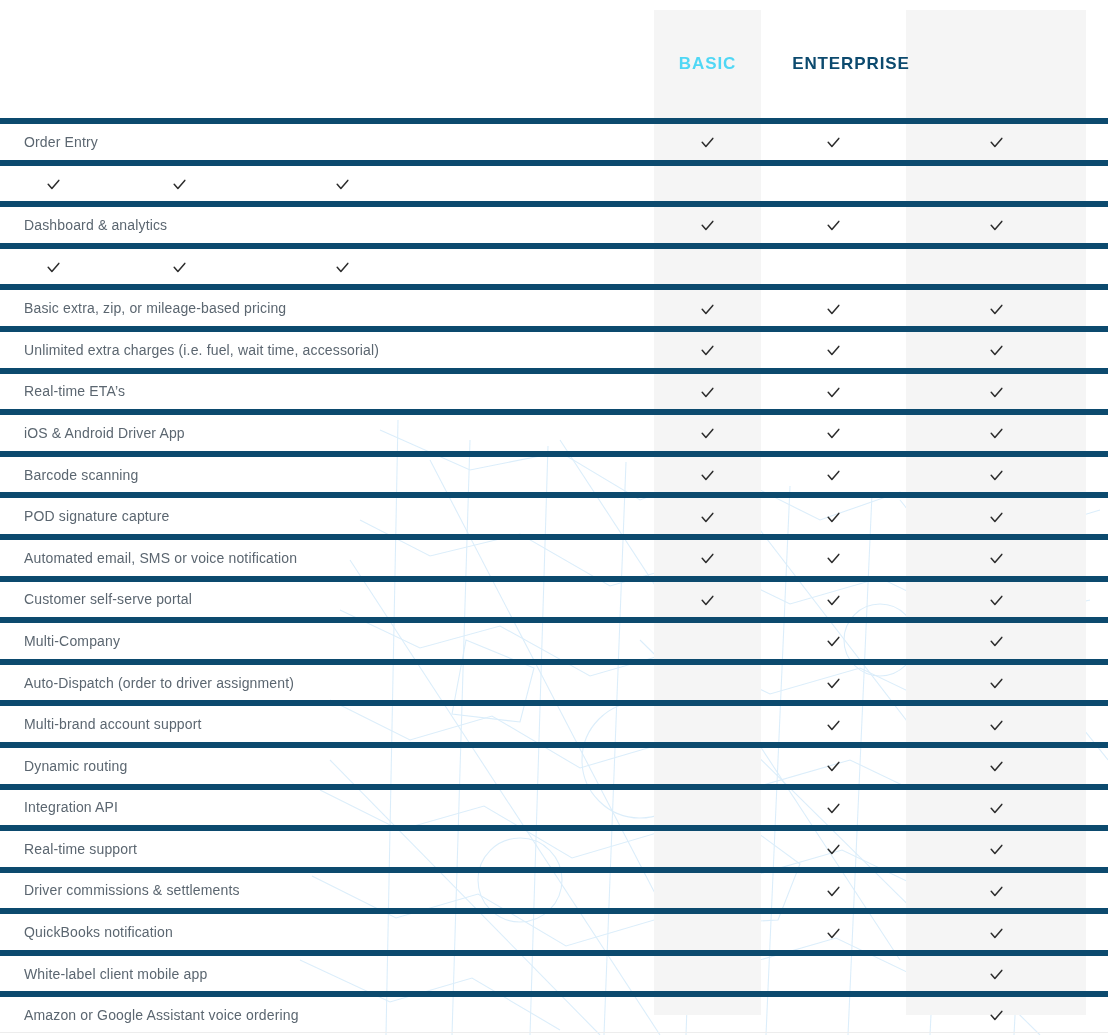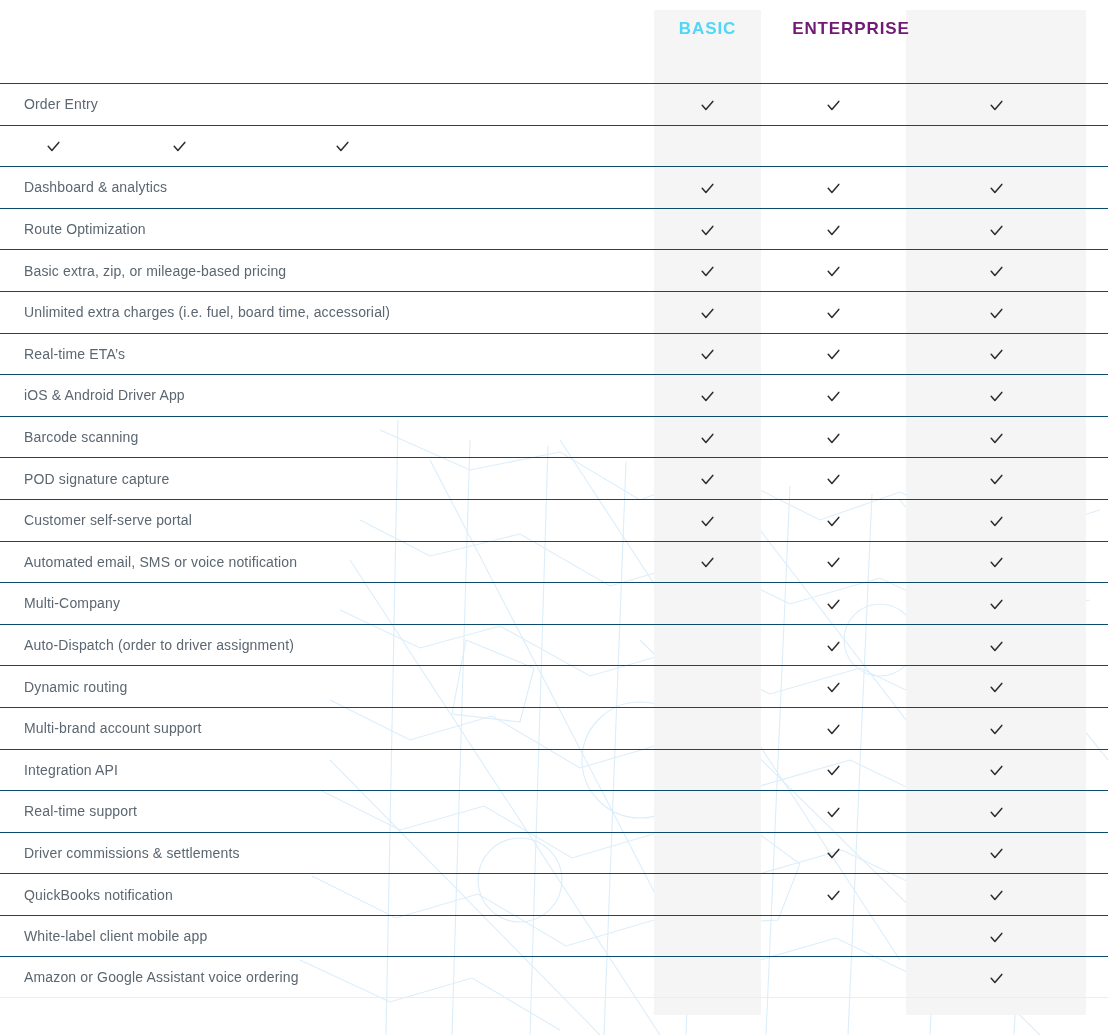--- a/index.html
+++ b/index.html
@@ -42,20 +42,21 @@
   .col-shade.basic      { left: 654px; width: 107px; height: 1005px; }
   .col-shade.enterprise { left: 906px; width: 180px; height: 1005px; }
 
   .table-inner { position: relative; z-index: 2; }
 
   
   .head-row {
     display: flex;
     height: 83px;
     align-items: center;
+    margin-top: 35px;
   }
   .head-cell {
     font-size: 13px;
     font-weight: bold;
     letter-spacing: 0.9px;
     text-align: center;
     line-height: 1;
     padding-bottom: 36px;
     box-sizing: border-box;
     display: flex;
@@ -64,21 +65,21 @@
     height: 100%;
     padding-top: 20px;
   }
   .head-cell.spacer { padding: 0; }
 
   
   .row {
     display: flex;
     height: 41.6px;
     align-items: center;
-    border-top: 1px solid #0c4a6e;
+    border-top: 6px solid #0c4a6e;
     box-sizing: border-box;
   }
   .row:last-child { border-bottom: 1px solid #ededed; }
 
   .cell-feature {
     width: 654px;
     flex: 0 0 654px;
     padding-left: 24px;
     box-sizing: border-box;
     font-size: 14px;
@@ -146,21 +147,21 @@
 <div id="pricing-table">
 
   <div class="col-shade basic"></div>
   <div class="col-shade enterprise"></div>
 
   <div class="table-inner">
 
     <div class="head-row">
       <div class="head-cell spacer cell-feature"></div>
       <div class="head-cell cell-plan basic" style="color: rgb(79, 215, 245);">BASIC</div>
-      <div class="head-cell cell-plan enterprise" style="color: #701a75;">ENTERPRISE</div>
+      <div class="head-cell cell-plan enterprise" style="color: #0c4a6e;">ENTERPRISE</div>
     </div>
 
     <div id="rows-host">
         <div class="row">
           <div class="cell-feature">Order Entry</div>
           <div class="cell-plan basic"><span class="check"><svg width="15" height="15" viewBox="0 0 15 15">
                 <path d="M2.2 7.2 L5.9 11.4 L12.8 3.4" fill="none" stroke="#2c2c2c" stroke-width="1.5" stroke-linecap="round" stroke-linejoin="round"></path>
               </svg></span></div>
           <div class="cell-plan growth"><span class="check"><svg width="15" height="15" viewBox="0 0 15 15">
                 <path d="M2.2 7.2 L5.9 11.4 L12.8 3.4" fill="none" stroke="#2c2c2c" stroke-width="1.5" stroke-linecap="round" stroke-linejoin="round"></path>
@@ -186,21 +187,20 @@
                 <path d="M2.2 7.2 L5.9 11.4 L12.8 3.4" fill="none" stroke="#2c2c2c" stroke-width="1.5" stroke-linecap="round" stroke-linejoin="round"></path>
               </svg></span></div>
           <div class="cell-plan growth"><span class="check"><svg width="15" height="15" viewBox="0 0 15 15">
                 <path d="M2.2 7.2 L5.9 11.4 L12.8 3.4" fill="none" stroke="#2c2c2c" stroke-width="1.5" stroke-linecap="round" stroke-linejoin="round"></path>
               </svg></span></div>
           <div class="cell-plan enterprise"><span class="check"><svg width="15" height="15" viewBox="0 0 15 15">
                 <path d="M2.2 7.2 L5.9 11.4 L12.8 3.4" fill="none" stroke="#2c2c2c" stroke-width="1.5" stroke-linecap="round" stroke-linejoin="round"></path>
               </svg></span></div>
         </div>
         <div class="row">
-          <div class="cell-feature">Route Optimization</div>
           <div class="cell-plan basic"><span class="check"><svg width="15" height="15" viewBox="0 0 15 15">
                 <path d="M2.2 7.2 L5.9 11.4 L12.8 3.4" fill="none" stroke="#2c2c2c" stroke-width="1.5" stroke-linecap="round" stroke-linejoin="round"></path>
               </svg></span></div>
           <div class="cell-plan growth"><span class="check"><svg width="15" height="15" viewBox="0 0 15 15">
                 <path d="M2.2 7.2 L5.9 11.4 L12.8 3.4" fill="none" stroke="#2c2c2c" stroke-width="1.5" stroke-linecap="round" stroke-linejoin="round"></path>
               </svg></span></div>
           <div class="cell-plan enterprise"><span class="check"><svg width="15" height="15" viewBox="0 0 15 15">
                 <path d="M2.2 7.2 L5.9 11.4 L12.8 3.4" fill="none" stroke="#2c2c2c" stroke-width="1.5" stroke-linecap="round" stroke-linejoin="round"></path>
               </svg></span></div>
         </div>
@@ -210,21 +210,21 @@
                 <path d="M2.2 7.2 L5.9 11.4 L12.8 3.4" fill="none" stroke="#2c2c2c" stroke-width="1.5" stroke-linecap="round" stroke-linejoin="round"></path>
               </svg></span></div>
           <div class="cell-plan growth"><span class="check"><svg width="15" height="15" viewBox="0 0 15 15">
                 <path d="M2.2 7.2 L5.9 11.4 L12.8 3.4" fill="none" stroke="#2c2c2c" stroke-width="1.5" stroke-linecap="round" stroke-linejoin="round"></path>
               </svg></span></div>
           <div class="cell-plan enterprise"><span class="check"><svg width="15" height="15" viewBox="0 0 15 15">
                 <path d="M2.2 7.2 L5.9 11.4 L12.8 3.4" fill="none" stroke="#2c2c2c" stroke-width="1.5" stroke-linecap="round" stroke-linejoin="round"></path>
               </svg></span></div>
         </div>
         <div class="row">
-          <div class="cell-feature">Unlimited extra charges (i.e. fuel, board time, accessorial)</div>
+          <div class="cell-feature">Unlimited extra charges (i.e. fuel, wait time, accessorial)</div>
           <div class="cell-plan basic"><span class="check"><svg width="15" height="15" viewBox="0 0 15 15">
                 <path d="M2.2 7.2 L5.9 11.4 L12.8 3.4" fill="none" stroke="#2c2c2c" stroke-width="1.5" stroke-linecap="round" stroke-linejoin="round"></path>
               </svg></span></div>
           <div class="cell-plan growth"><span class="check"><svg width="15" height="15" viewBox="0 0 15 15">
                 <path d="M2.2 7.2 L5.9 11.4 L12.8 3.4" fill="none" stroke="#2c2c2c" stroke-width="1.5" stroke-linecap="round" stroke-linejoin="round"></path>
               </svg></span></div>
           <div class="cell-plan enterprise"><span class="check"><svg width="15" height="15" viewBox="0 0 15 15">
                 <path d="M2.2 7.2 L5.9 11.4 L12.8 3.4" fill="none" stroke="#2c2c2c" stroke-width="1.5" stroke-linecap="round" stroke-linejoin="round"></path>
               </svg></span></div>
         </div>
@@ -270,44 +270,44 @@
                 <path d="M2.2 7.2 L5.9 11.4 L12.8 3.4" fill="none" stroke="#2c2c2c" stroke-width="1.5" stroke-linecap="round" stroke-linejoin="round"></path>
               </svg></span></div>
           <div class="cell-plan growth"><span class="check"><svg width="15" height="15" viewBox="0 0 15 15">
                 <path d="M2.2 7.2 L5.9 11.4 L12.8 3.4" fill="none" stroke="#2c2c2c" stroke-width="1.5" stroke-linecap="round" stroke-linejoin="round"></path>
               </svg></span></div>
           <div class="cell-plan enterprise"><span class="check"><svg width="15" height="15" viewBox="0 0 15 15">
                 <path d="M2.2 7.2 L5.9 11.4 L12.8 3.4" fill="none" stroke="#2c2c2c" stroke-width="1.5" stroke-linecap="round" stroke-linejoin="round"></path>
               </svg></span></div>
         </div>
         <div class="row">
+          <div class="cell-feature">Automated email, SMS or voice notification</div>
+          <div class="cell-plan basic"><span class="check"><svg width="15" height="15" viewBox="0 0 15 15">
+                <path d="M2.2 7.2 L5.9 11.4 L12.8 3.4" fill="none" stroke="#2c2c2c" stroke-width="1.5" stroke-linecap="round" stroke-linejoin="round"></path>
+              </svg></span></div>
+          <div class="cell-plan growth"><span class="check"><svg width="15" height="15" viewBox="0 0 15 15">
+                <path d="M2.2 7.2 L5.9 11.4 L12.8 3.4" fill="none" stroke="#2c2c2c" stroke-width="1.5" stroke-linecap="round" stroke-linejoin="round"></path>
+              </svg></span></div>
+          <div class="cell-plan enterprise"><span class="check"><svg width="15" height="15" viewBox="0 0 15 15">
+                <path d="M2.2 7.2 L5.9 11.4 L12.8 3.4" fill="none" stroke="#2c2c2c" stroke-width="1.5" stroke-linecap="round" stroke-linejoin="round"></path>
+              </svg></span></div>
+        </div>
+        <div class="row">
           <div class="cell-feature">Customer self-serve portal</div>
           <div class="cell-plan basic"><span class="check"><svg width="15" height="15" viewBox="0 0 15 15">
                 <path d="M2.2 7.2 L5.9 11.4 L12.8 3.4" fill="none" stroke="#2c2c2c" stroke-width="1.5" stroke-linecap="round" stroke-linejoin="round"></path>
               </svg></span></div>
           <div class="cell-plan growth"><span class="check"><svg width="15" height="15" viewBox="0 0 15 15">
                 <path d="M2.2 7.2 L5.9 11.4 L12.8 3.4" fill="none" stroke="#2c2c2c" stroke-width="1.5" stroke-linecap="round" stroke-linejoin="round"></path>
               </svg></span></div>
           <div class="cell-plan enterprise"><span class="check"><svg width="15" height="15" viewBox="0 0 15 15">
                 <path d="M2.2 7.2 L5.9 11.4 L12.8 3.4" fill="none" stroke="#2c2c2c" stroke-width="1.5" stroke-linecap="round" stroke-linejoin="round"></path>
               </svg></span></div>
         </div>
         <div class="row">
-          <div class="cell-feature">Automated email, SMS or voice notification</div>
-          <div class="cell-plan basic"><span class="check"><svg width="15" height="15" viewBox="0 0 15 15">
-                <path d="M2.2 7.2 L5.9 11.4 L12.8 3.4" fill="none" stroke="#2c2c2c" stroke-width="1.5" stroke-linecap="round" stroke-linejoin="round"></path>
-              </svg></span></div>
-          <div class="cell-plan growth"><span class="check"><svg width="15" height="15" viewBox="0 0 15 15">
-                <path d="M2.2 7.2 L5.9 11.4 L12.8 3.4" fill="none" stroke="#2c2c2c" stroke-width="1.5" stroke-linecap="round" stroke-linejoin="round"></path>
-              </svg></span></div>
-          <div class="cell-plan enterprise"><span class="check"><svg width="15" height="15" viewBox="0 0 15 15">
-                <path d="M2.2 7.2 L5.9 11.4 L12.8 3.4" fill="none" stroke="#2c2c2c" stroke-width="1.5" stroke-linecap="round" stroke-linejoin="round"></path>
-              </svg></span></div>
-        </div>
-        <div class="row">
           <div class="cell-feature">Multi-Company</div>
           <div class="cell-plan basic"><span class="check empty"><svg width="15" height="15" viewBox="0 0 15 15">
                 <path d="M2.2 7.2 L5.9 11.4 L12.8 3.4" fill="none" stroke="#2c2c2c" stroke-width="1.5" stroke-linecap="round" stroke-linejoin="round"></path>
               </svg></span></div>
           <div class="cell-plan growth"><span class="check"><svg width="15" height="15" viewBox="0 0 15 15">
                 <path d="M2.2 7.2 L5.9 11.4 L12.8 3.4" fill="none" stroke="#2c2c2c" stroke-width="1.5" stroke-linecap="round" stroke-linejoin="round"></path>
               </svg></span></div>
           <div class="cell-plan enterprise"><span class="check"><svg width="15" height="15" viewBox="0 0 15 15">
                 <path d="M2.2 7.2 L5.9 11.4 L12.8 3.4" fill="none" stroke="#2c2c2c" stroke-width="1.5" stroke-linecap="round" stroke-linejoin="round"></path>
               </svg></span></div>
@@ -318,33 +318,33 @@
                 <path d="M2.2 7.2 L5.9 11.4 L12.8 3.4" fill="none" stroke="#2c2c2c" stroke-width="1.5" stroke-linecap="round" stroke-linejoin="round"></path>
               </svg></span></div>
           <div class="cell-plan growth"><span class="check"><svg width="15" height="15" viewBox="0 0 15 15">
                 <path d="M2.2 7.2 L5.9 11.4 L12.8 3.4" fill="none" stroke="#2c2c2c" stroke-width="1.5" stroke-linecap="round" stroke-linejoin="round"></path>
               </svg></span></div>
           <div class="cell-plan enterprise"><span class="check"><svg width="15" height="15" viewBox="0 0 15 15">
                 <path d="M2.2 7.2 L5.9 11.4 L12.8 3.4" fill="none" stroke="#2c2c2c" stroke-width="1.5" stroke-linecap="round" stroke-linejoin="round"></path>
               </svg></span></div>
         </div>
         <div class="row">
+          <div class="cell-feature">Multi-brand account support</div>
+          <div class="cell-plan basic"><span class="check empty"><svg width="15" height="15" viewBox="0 0 15 15">
+                <path d="M2.2 7.2 L5.9 11.4 L12.8 3.4" fill="none" stroke="#2c2c2c" stroke-width="1.5" stroke-linecap="round" stroke-linejoin="round"></path>
+              </svg></span></div>
+          <div class="cell-plan growth"><span class="check"><svg width="15" height="15" viewBox="0 0 15 15">
+                <path d="M2.2 7.2 L5.9 11.4 L12.8 3.4" fill="none" stroke="#2c2c2c" stroke-width="1.5" stroke-linecap="round" stroke-linejoin="round"></path>
+              </svg></span></div>
+          <div class="cell-plan enterprise"><span class="check"><svg width="15" height="15" viewBox="0 0 15 15">
+                <path d="M2.2 7.2 L5.9 11.4 L12.8 3.4" fill="none" stroke="#2c2c2c" stroke-width="1.5" stroke-linecap="round" stroke-linejoin="round"></path>
+              </svg></span></div>
+        </div>
+        <div class="row">
           <div class="cell-feature">Dynamic routing</div>
-          <div class="cell-plan basic"><span class="check empty"><svg width="15" height="15" viewBox="0 0 15 15">
-                <path d="M2.2 7.2 L5.9 11.4 L12.8 3.4" fill="none" stroke="#2c2c2c" stroke-width="1.5" stroke-linecap="round" stroke-linejoin="round"></path>
-              </svg></span></div>
-          <div class="cell-plan growth"><span class="check"><svg width="15" height="15" viewBox="0 0 15 15">
-                <path d="M2.2 7.2 L5.9 11.4 L12.8 3.4" fill="none" stroke="#2c2c2c" stroke-width="1.5" stroke-linecap="round" stroke-linejoin="round"></path>
-              </svg></span></div>
-          <div class="cell-plan enterprise"><span class="check"><svg width="15" height="15" viewBox="0 0 15 15">
-                <path d="M2.2 7.2 L5.9 11.4 L12.8 3.4" fill="none" stroke="#2c2c2c" stroke-width="1.5" stroke-linecap="round" stroke-linejoin="round"></path>
-              </svg></span></div>
-        </div>
-        <div class="row">
-          <div class="cell-feature">Multi-brand account support</div>
           <div class="cell-plan basic"><span class="check empty"><svg width="15" height="15" viewBox="0 0 15 15">
                 <path d="M2.2 7.2 L5.9 11.4 L12.8 3.4" fill="none" stroke="#2c2c2c" stroke-width="1.5" stroke-linecap="round" stroke-linejoin="round"></path>
               </svg></span></div>
           <div class="cell-plan growth"><span class="check"><svg width="15" height="15" viewBox="0 0 15 15">
                 <path d="M2.2 7.2 L5.9 11.4 L12.8 3.4" fill="none" stroke="#2c2c2c" stroke-width="1.5" stroke-linecap="round" stroke-linejoin="round"></path>
               </svg></span></div>
           <div class="cell-plan enterprise"><span class="check"><svg width="15" height="15" viewBox="0 0 15 15">
                 <path d="M2.2 7.2 L5.9 11.4 L12.8 3.4" fill="none" stroke="#2c2c2c" stroke-width="1.5" stroke-linecap="round" stroke-linejoin="round"></path>
               </svg></span></div>
         </div>

